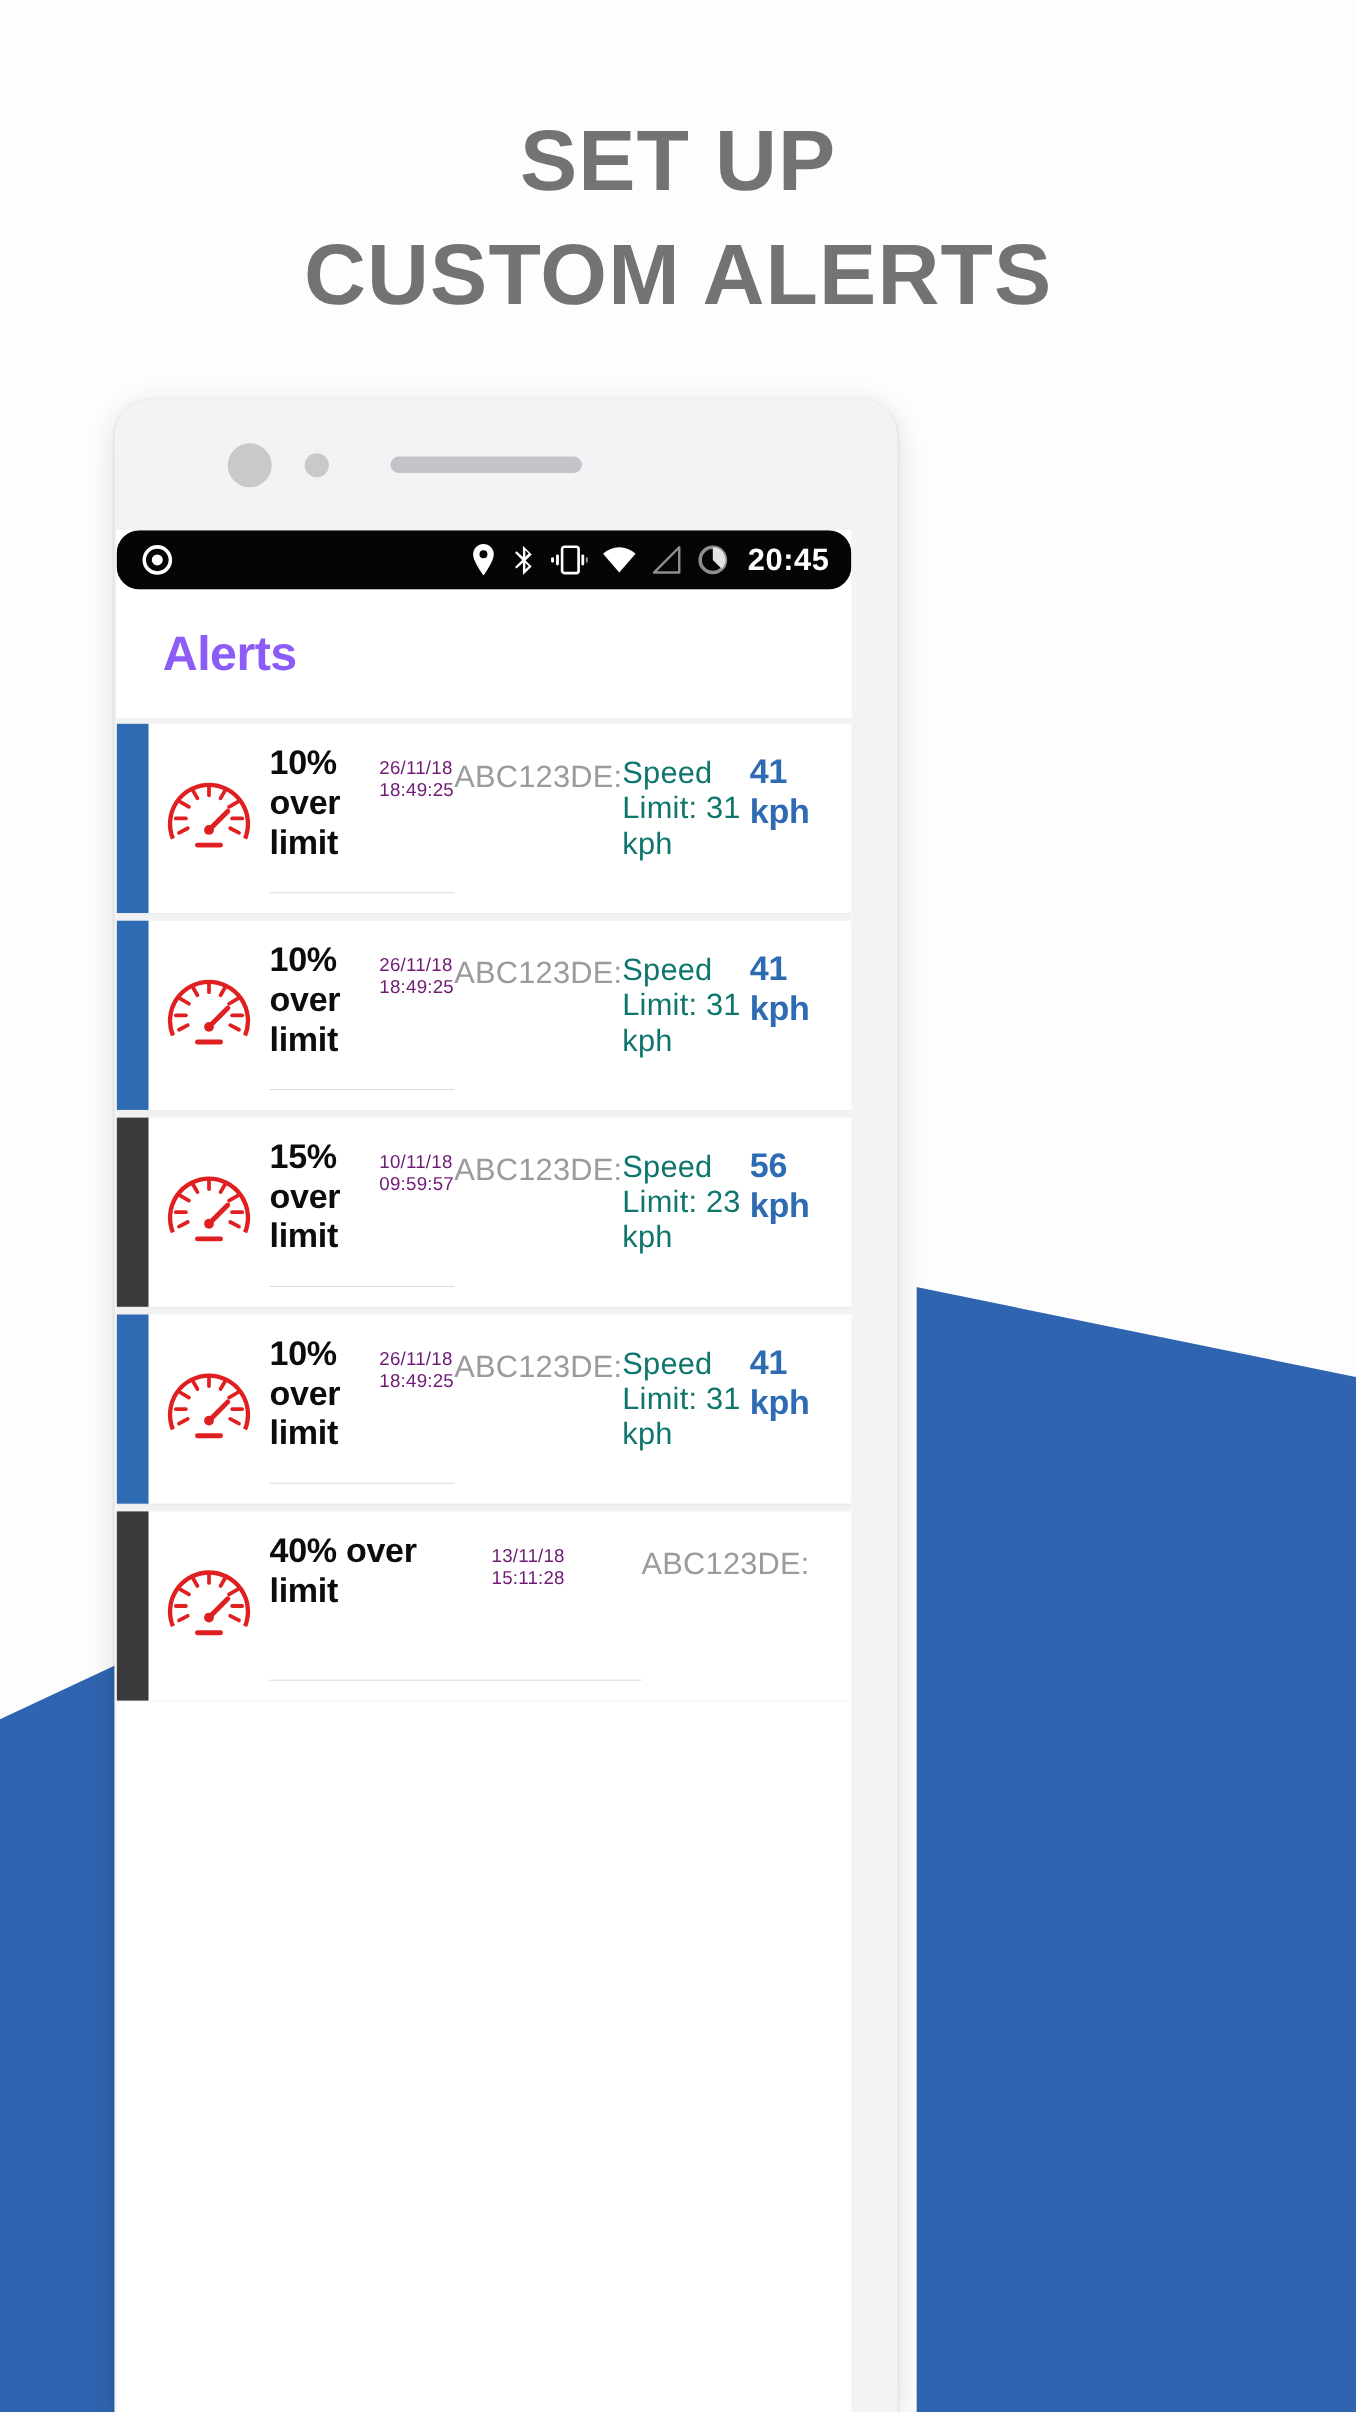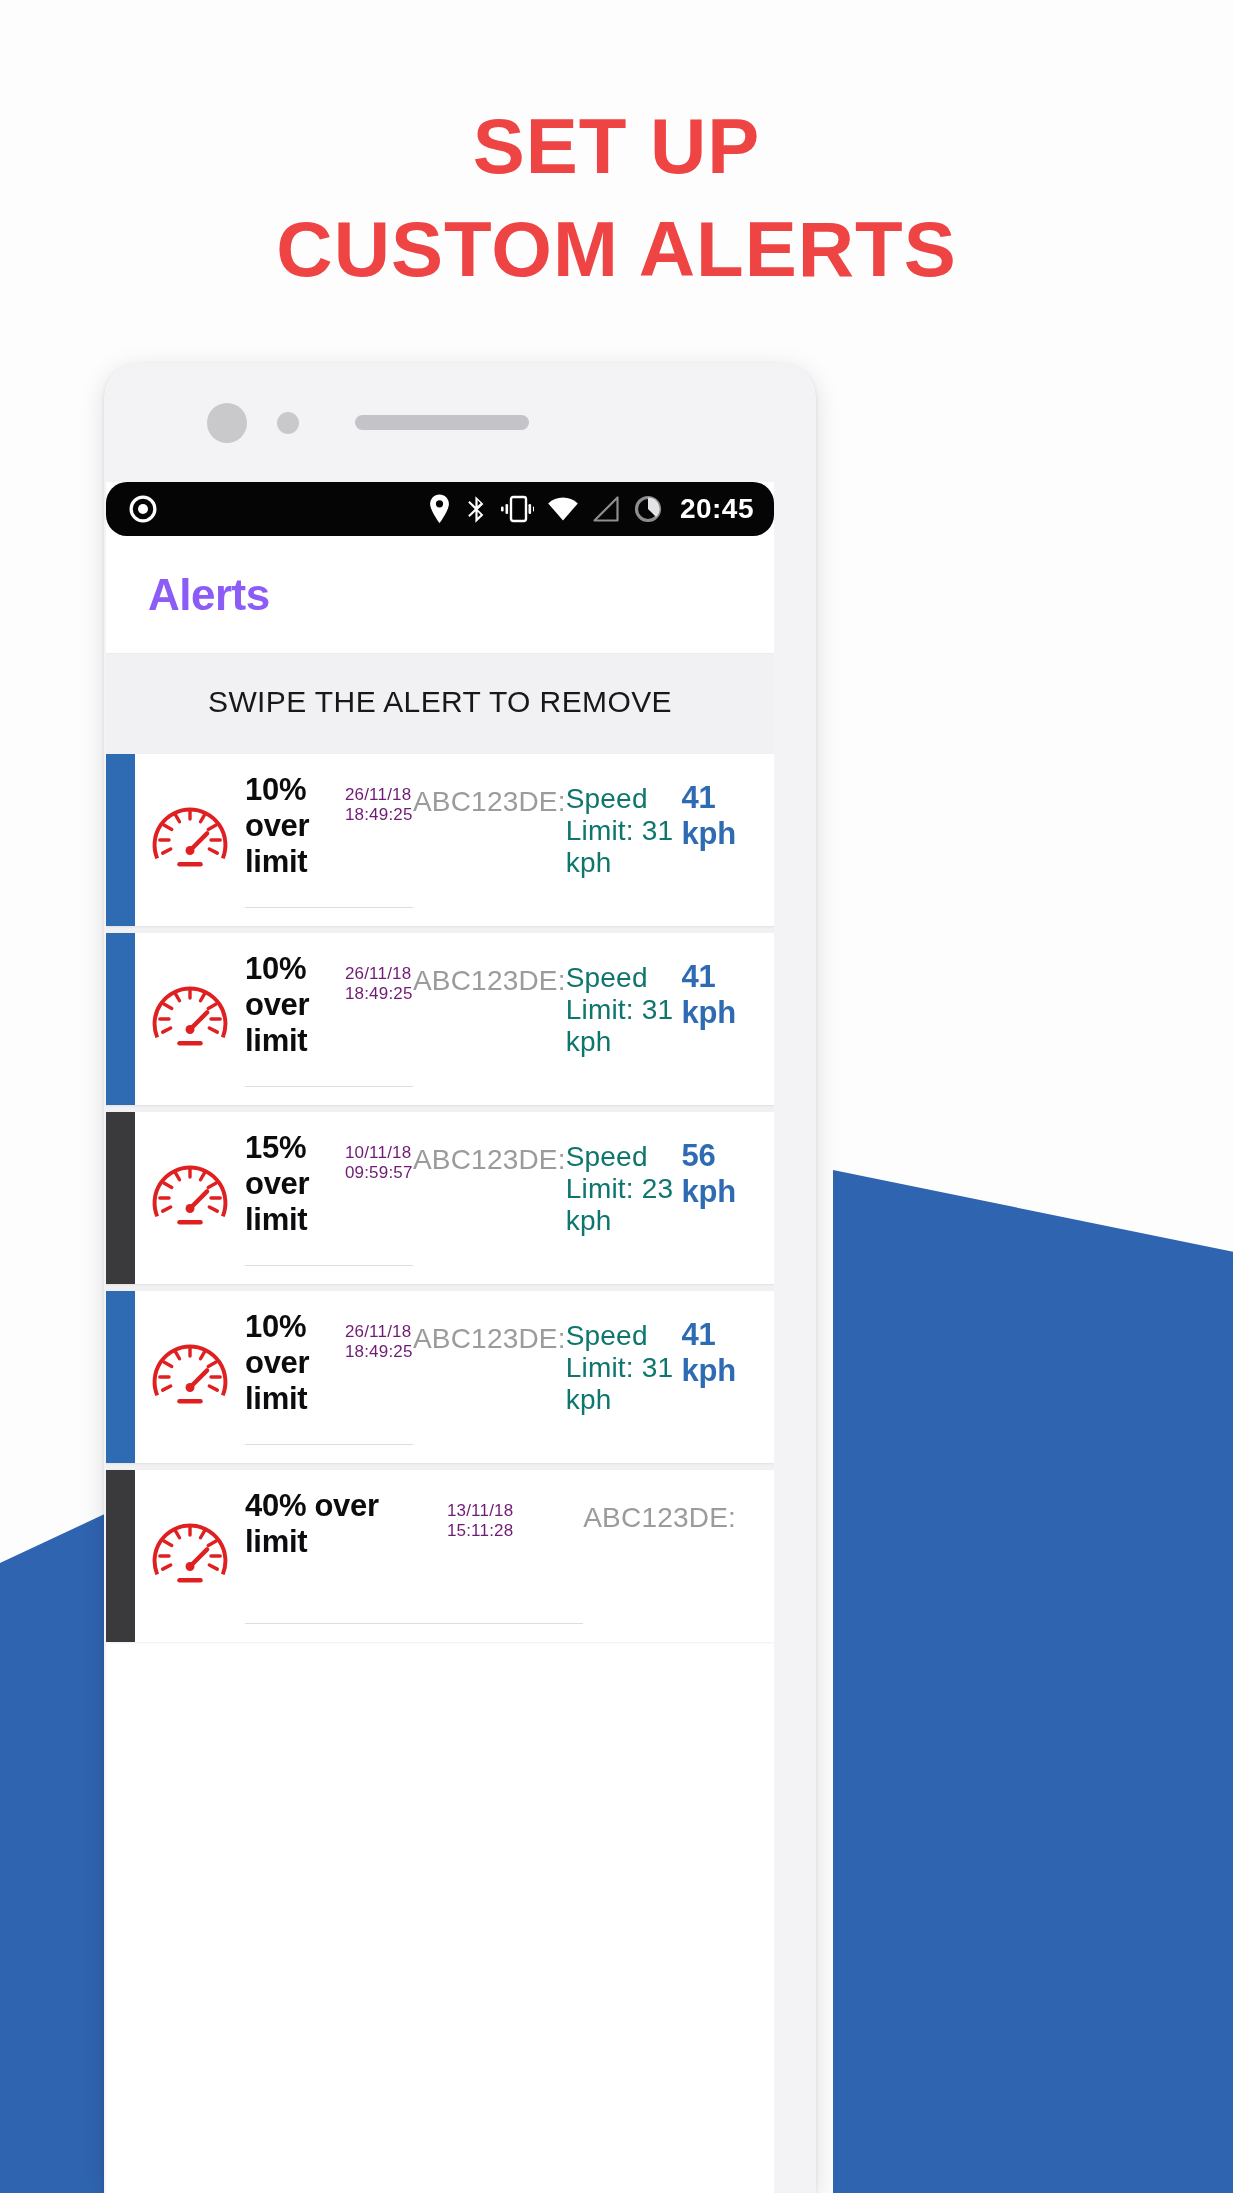--- a/index.html
+++ b/index.html
@@ -24,21 +24,21 @@
     right:-30px; top:1115px; width:430px; height:1100px;
     background:#2f64b0;
     clip-path: polygon(0% 5%, 100% 13%, 100% 100%, 0% 100%);
   }
 
   
   #headline {
     position:absolute; z-index:3;
     left:0; right:0; top:95px;
     text-align:center;
-    color:#ef4444;
+    color:#737373;
     font-weight:bold;
     font-size:78px;
     line-height:1.32;
     letter-spacing:1px;
   }
   #headline .hl-line { display:block; white-space:nowrap; }
 
   
   #phone-frame {
     position:absolute; z-index:4;
@@ -224,23 +224,20 @@
           <path d="M15 3.5A11.5 11.5 0 0 1 23.1 23.1L15 15z" fill="#e4e4e6"></path>
         </svg>
         <span id="status-clock">20:45</span>
       </div>
     </div>
 
     <div id="app-bar">
       <span id="app-title">Alerts</span>
     </div>
 
-    <div id="swipe-banner">
-      <span id="swipe-banner-text">SWIPE THE ALERT TO REMOVE</span>
-    </div>
 
     <div id="alert-list">
   <div class="alert-card">
     <div class="alert-accent accent-blue"></div>
     <div class="alert-icon-wrap">
       <svg width="84" height="84" viewBox="0 0 64 64">
         <path d="M7 46A27 27 0 1 1 57 46" fill="none" stroke="#e02020" stroke-width="3"></path>
         <g stroke="#e02020" stroke-width="2.6" stroke-linecap="round">
           <line x1="32" y1="9" x2="32" y2="16"></line>
           <line x1="20.5" y1="12.1" x2="24" y2="18.1"></line>

